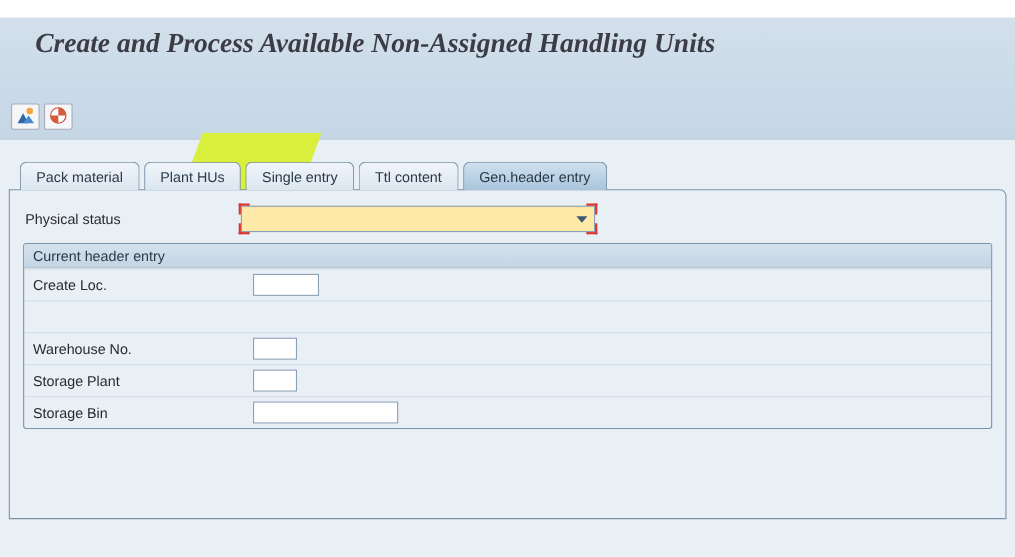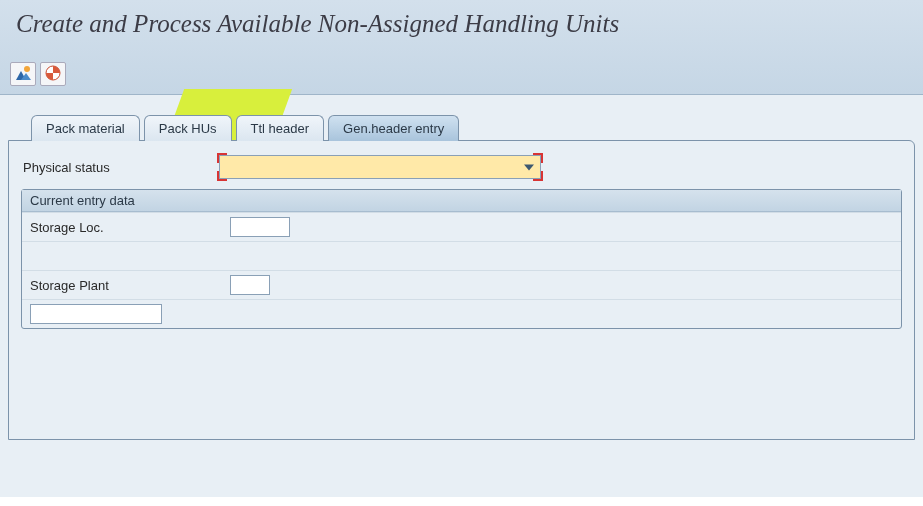--- a/index.html
+++ b/index.html
@@ -14,25 +14,25 @@
     overflow: hidden;
   }
   .header-area {
     background: linear-gradient(#d3e0ec, #c5d6e5);
     border-bottom: 1px solid #9fb5c9;
     padding: 0;
   }
   .page-title {
     font-family: Georgia, 'Times New Roman', serif;
     font-style: italic;
-    font-weight: normal;
+    font-weight: bold;
     font-size: 25px;
     color: #3c3c46;
     padding: 10px 16px 24px 16px;
-    margin: 0;
+    margin: 16px;
   }
   .toolbar {
     padding: 0 10px 8px 10px;
     display: flex;
     gap: 4px;
   }
   .toolbar-btn {
     width: 24px;
     height: 22px;
     border: 1px solid #aab;
@@ -56,21 +56,21 @@
     height: 56px;
     background: #d8ef3c;
     transform: skewX(-20deg);
     z-index: 1;
   }
   .tabstrip {
     position: relative;
     z-index: 3;
     display: flex;
     align-items: flex-end;
-    padding-left: 31px;
+    padding-left: 18px;
     gap: 0;
   }
   .tab {
     position: relative;
     padding: 5px 14px 5px 14px;
     border: 1px solid #7c93aa;
     border-bottom: none;
     border-radius: 6px 6px 0 0;
     background: linear-gradient(#f0f5fa, #dbe6f0);
     margin-right: 4px;
@@ -204,22 +204,23 @@
       </span>
     </div>
   </div>
 </div>
 
 <div class="app-body">
   <div class="highlight-slash"></div>
 
   <div class="tabstrip">
     <div class="tab"><span>Pack material</span></div>
-    <div class="tab"><span>Pack HUs</span></div>
-    <div class="tab"><span>Ttl header</span></div>
+    <div class="tab"><span>Plant HUs</span></div>
+    <div class="tab"><span>Single entry</span></div>
+    <div class="tab"><span>Ttl content</span></div>
     <div class="tab active"><span>Gen.header entry</span></div>
   </div>
 
   <div class="tab-panel">
 
     <div class="row-physical">
       <span class="lbl">Physical status</span>
       <div class="phys-select-wrapper">
         <input type="text" class="phys-select" value="" style="">
         <span class="phys-caret">
@@ -228,32 +229,37 @@
             </svg>
         </span>
         <span class="corner c-tl"></span>
         <span class="corner c-tr"></span>
         <span class="corner c-bl"></span>
         <span class="corner c-br"></span>
       </div>
     </div>
 
     <div class="groupbox">
-      <div class="groupbox-header">Current entry data</div>
-
-      <div class="field-row">
-        <span class="lbl">Storage Loc.</span>
+      <div class="groupbox-header">Current header entry</div>
+
+      <div class="field-row">
+        <span class="lbl">Create Loc.</span>
         <input class="field-input w-short" value="" style="">
       </div>
 
       <div class="spacer-row"></div>
 
+      <div class="field-row">
+        <span class="lbl">Warehouse No.</span>
+        <input class="field-input w-med" value="" style="">
+      </div>
       <div class="field-row">
         <span class="lbl">Storage Plant</span>
         <input class="field-input w-med" value="" style="">
       </div>
       <div class="field-row">
+        <span class="lbl">Storage Bin</span>
         <input class="field-input w-long" value="" style="">
       </div>
     </div>
 
   </div>
 </div>
 
 </body></html>

